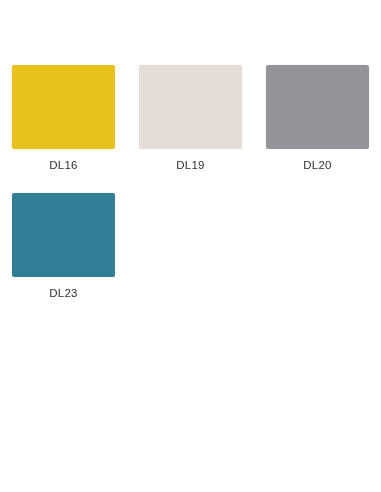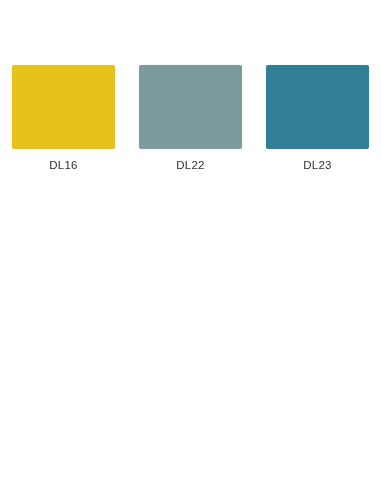--- a/index.html
+++ b/index.html
@@ -62,27 +62,31 @@
 <div class="palette-sheet">
   <div class="swatch-grid">
 
     <div class="swatch-cell">
       <div class="swatch-chip" style="background-color: rgb(232, 194, 28);"></div>
       <div class="swatch-label">DL16</div>
     </div>
 
 
 
+    <div class="swatch-cell">
+      <div class="swatch-chip" style="background-color: rgb(228, 221, 213);"></div>
+      <div class="swatch-label">DL19</div>
+    </div>
+
+    <div class="swatch-cell">
+      <div class="swatch-chip" style="background-color: rgb(147, 147, 154);"></div>
+      <div class="swatch-label">DL20</div>
+    </div>
 
 
-
-    <div class="swatch-cell">
-      <div class="swatch-chip" style="background-color: rgb(125, 154, 158);"></div>
-      <div class="swatch-label">DL22</div>
-    </div>
 
     <div class="swatch-cell">
       <div class="swatch-chip" style="background-color: rgb(49, 126, 150);"></div>
       <div class="swatch-label">DL23</div>
     </div>
 
 
   </div>
 </div>
 

